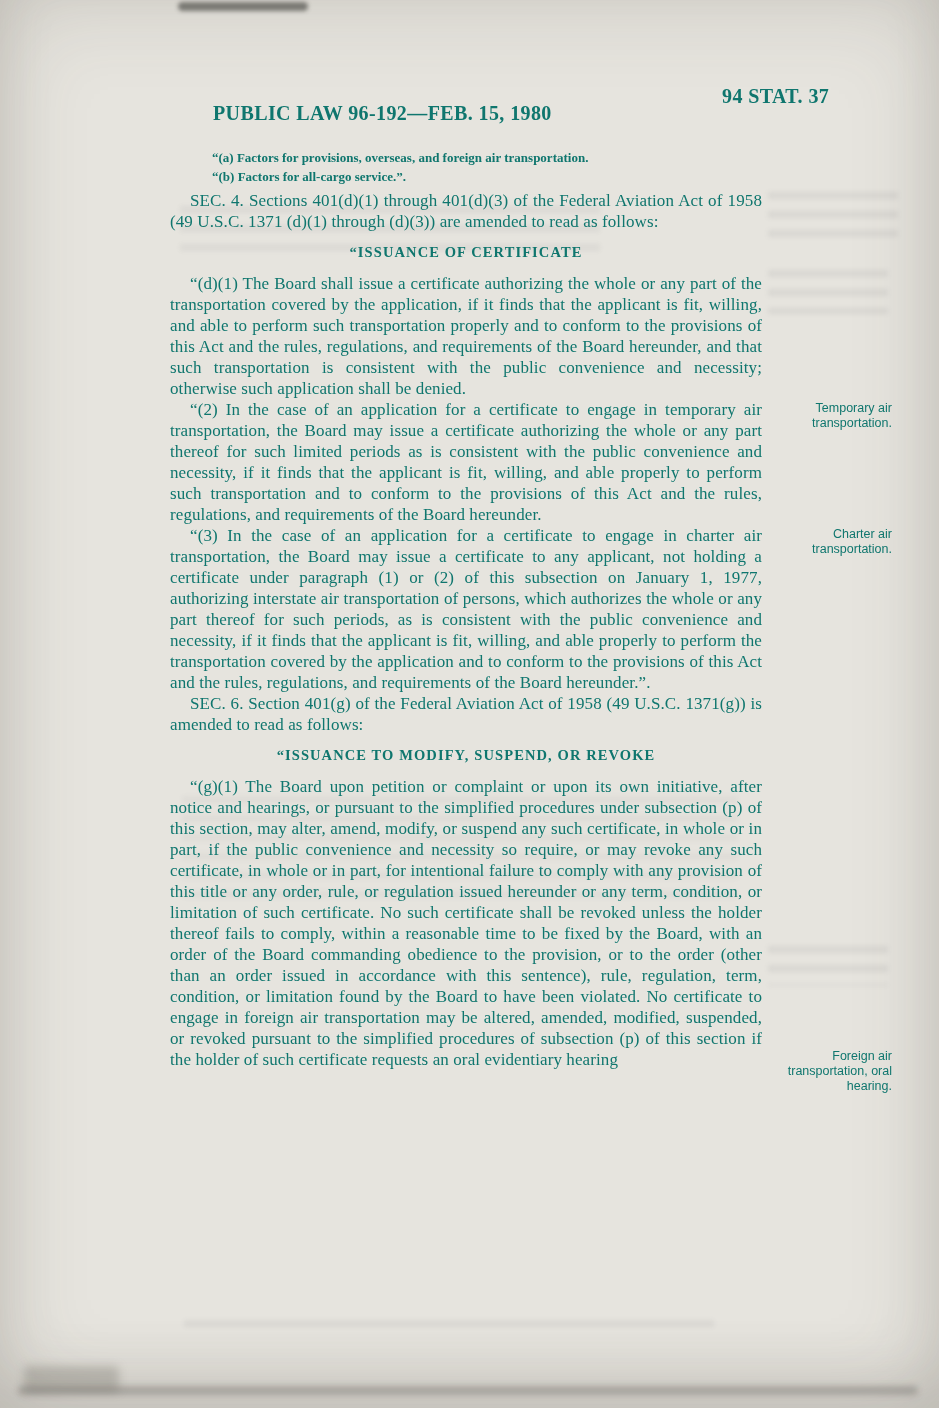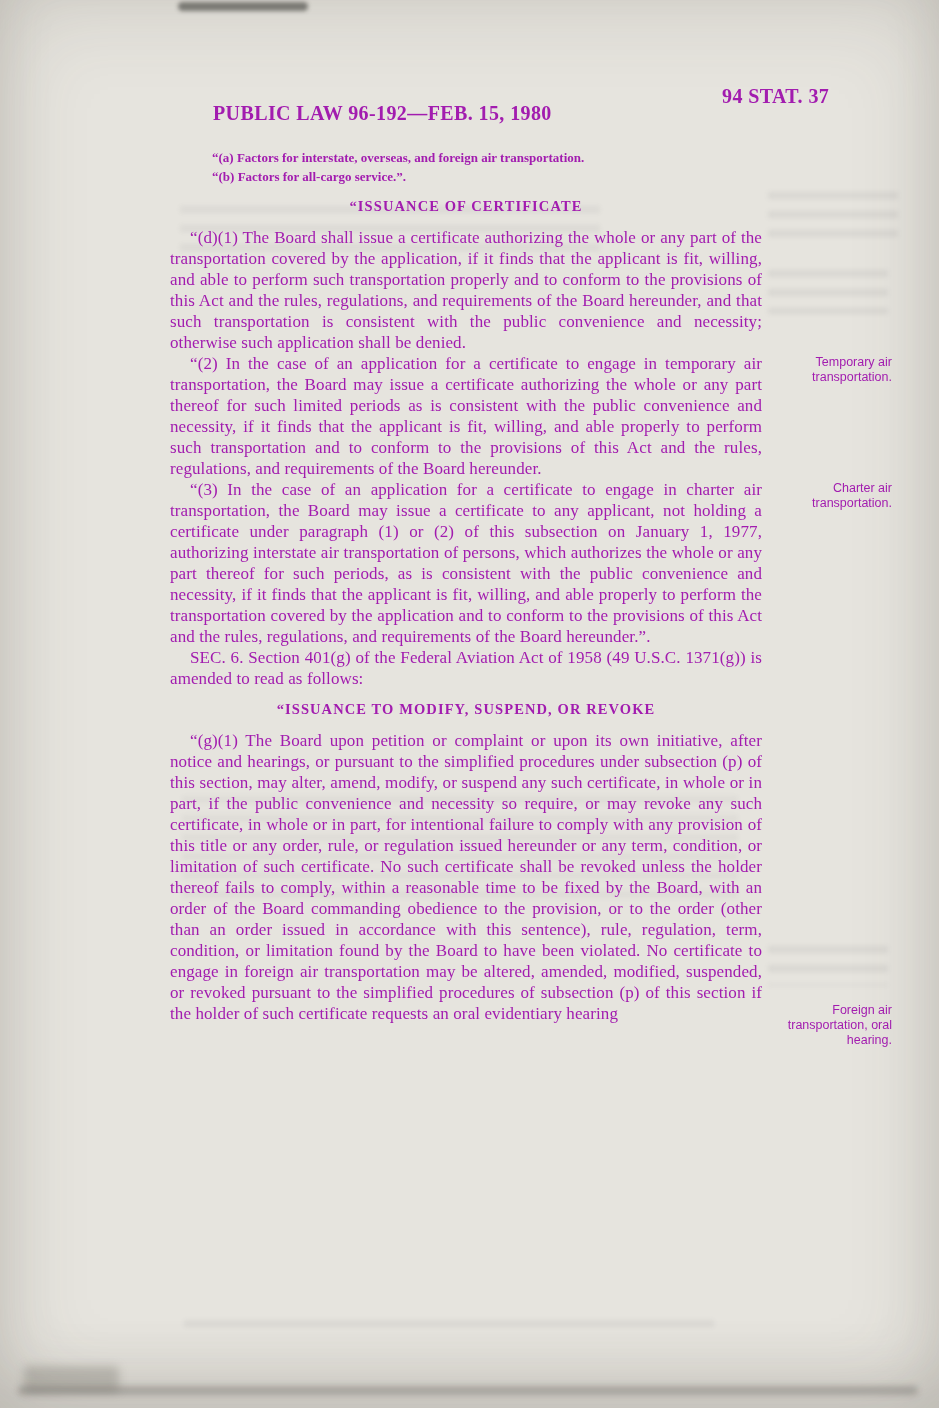--- a/index.html
+++ b/index.html
@@ -5,21 +5,21 @@
   * { box-sizing: border-box; margin: 0; padding: 0; }
   html, body { margin: 0; padding: 0; background: #8a8a88; }
 
   .page {
     position: relative;
     width: 939px;
     height: 1408px;
     background: #e6e4de;
     overflow: hidden;
     box-shadow: inset 0 0 90px rgba(70,65,55,.18), inset 0 -35px 55px rgba(70,65,55,.12);
-    color: #a21caf;
+    color: #0f766e;
     font-family: "Liberation Serif", "DejaVu Serif", serif;
   }
 
   .law-title {
     position: absolute; left: 213px; top: 102px; z-index: 2;
     font-size: 20px; font-weight: bold; letter-spacing: .4px; white-space: nowrap;
   }
   .stat-ref {
     position: absolute; left: 722px; top: 85px; z-index: 2;
     font-size: 20px; font-weight: bold; letter-spacing: .4px; white-space: nowrap;
@@ -86,22 +86,23 @@
   <div class="ghost g2"></div>
   <div class="ghost g3"></div>
   <div class="ghost g4"></div>
   <div class="ghost g5"></div>
   <div class="ghost g6"></div>
 
   <div class="law-title">PUBLIC LAW 96-192—FEB. 15, 1980</div>
   <div class="stat-ref">94 STAT. 37</div>
 
   <div class="content">
-      <div class="toc">“(a) Factors for interstate, overseas, and foreign air transportation.</div>
+      <div class="toc">“(a) Factors for provisions, overseas, and foreign air transportation.</div>
       <div class="toc">“(b) Factors for all-cargo service.”.</div>
+      <div class="para">SEC. 4. Sections 401(d)(1) through 401(d)(3) of the Federal Aviation Act of 1958 (49 U.S.C. 1371 (d)(1) through (d)(3)) are amended to read as follows:</div>
       <div class="heading">“ISSUANCE OF CERTIFICATE</div>
       <div class="para">“(d)(1) The Board shall issue a certificate authorizing the whole or any part of the transportation covered by the application, if it finds that the applicant is fit, willing, and able to perform such transportation properly and to conform to the provisions of this Act and the rules, regulations, and requirements of the Board hereunder, and that such transportation is consistent with the public convenience and necessity; otherwise such application shall be denied.</div>
       <div class="para">“(2) In the case of an application for a certificate to engage in temporary air transportation, the Board may issue a certificate authorizing the whole or any part thereof for such limited periods as is consistent with the public convenience and necessity, if it finds that the applicant is fit, willing, and able properly to perform such transportation and to conform to the provisions of this Act and the rules, regulations, and requirements of the Board hereunder.<div class="margin-note" style="top: 2px;">Temporary air transportation.</div></div>
       <div class="para">“(3) In the case of an application for a certificate to engage in charter air transportation, the Board may issue a certificate to any applicant, not holding a certificate under paragraph (1) or (2) of this subsection on January 1, 1977, authorizing interstate air transportation of persons, which authorizes the whole or any part thereof for such periods, as is consistent with the public convenience and necessity, if it finds that the applicant is fit, willing, and able properly to perform the transportation covered by the application and to conform to the provisions of this Act and the rules, regulations, and requirements of the Board hereunder.”.<div class="margin-note" style="top: 2px;">Charter air transportation.</div></div>
       <div class="para">SEC. 6. Section 401(g) of the Federal Aviation Act of 1958 (49 U.S.C. 1371(g)) is amended to read as follows:</div>
       <div class="heading">“ISSUANCE TO MODIFY, SUSPEND, OR REVOKE</div>
       <div class="para">“(g)(1) The Board upon petition or complaint or upon its own initiative, after notice and hearings, or pursuant to the simplified procedures under subsection (p) of this section, may alter, amend, modify, or suspend any such certificate, in whole or in part, if the public convenience and necessity so require, or may revoke any such certificate, in whole or in part, for intentional failure to comply with any provision of this title or any order, rule, or regulation issued hereunder or any term, condition, or limitation of such certificate. No such certificate shall be revoked unless the holder thereof fails to comply, within a reasonable time to be fixed by the Board, with an order of the Board commanding obedience to the provision, or to the order (other than an order issued in accordance with this sentence), rule, regulation, term, condition, or limitation found by the Board to have been violated. No certificate to engage in foreign air transportation may be altered, amended, modified, suspended, or revoked pursuant to the simplified procedures of subsection (p) of this section if the holder of such certificate requests an oral evidentiary hearing<div class="margin-note" style="top: 273px;">Foreign air transportation, oral hearing.</div></div>
     </div>
 
 </div>

